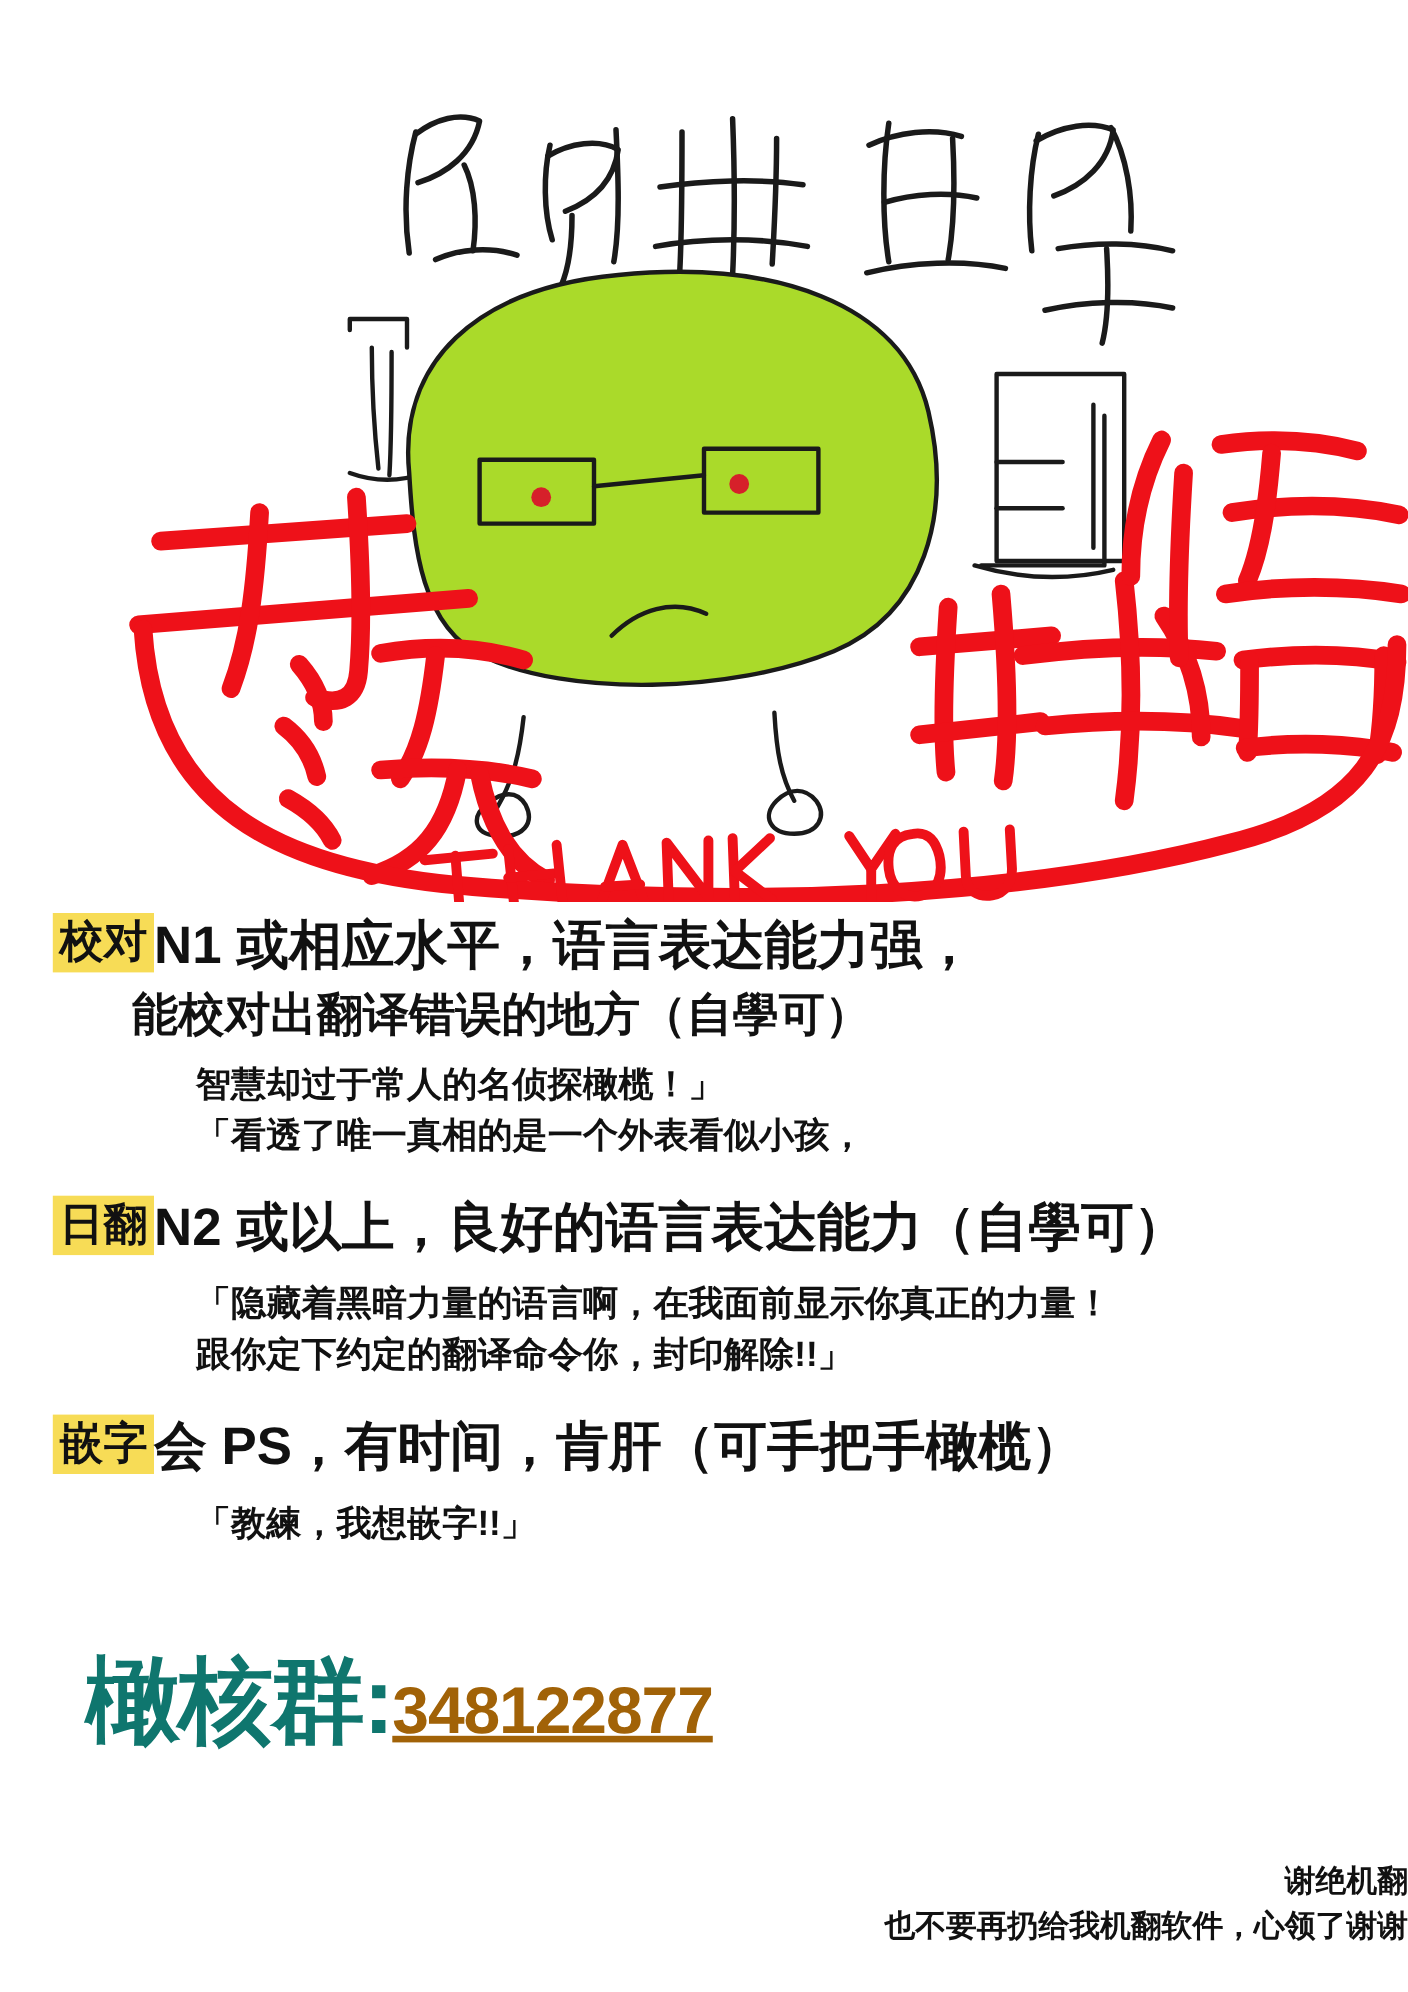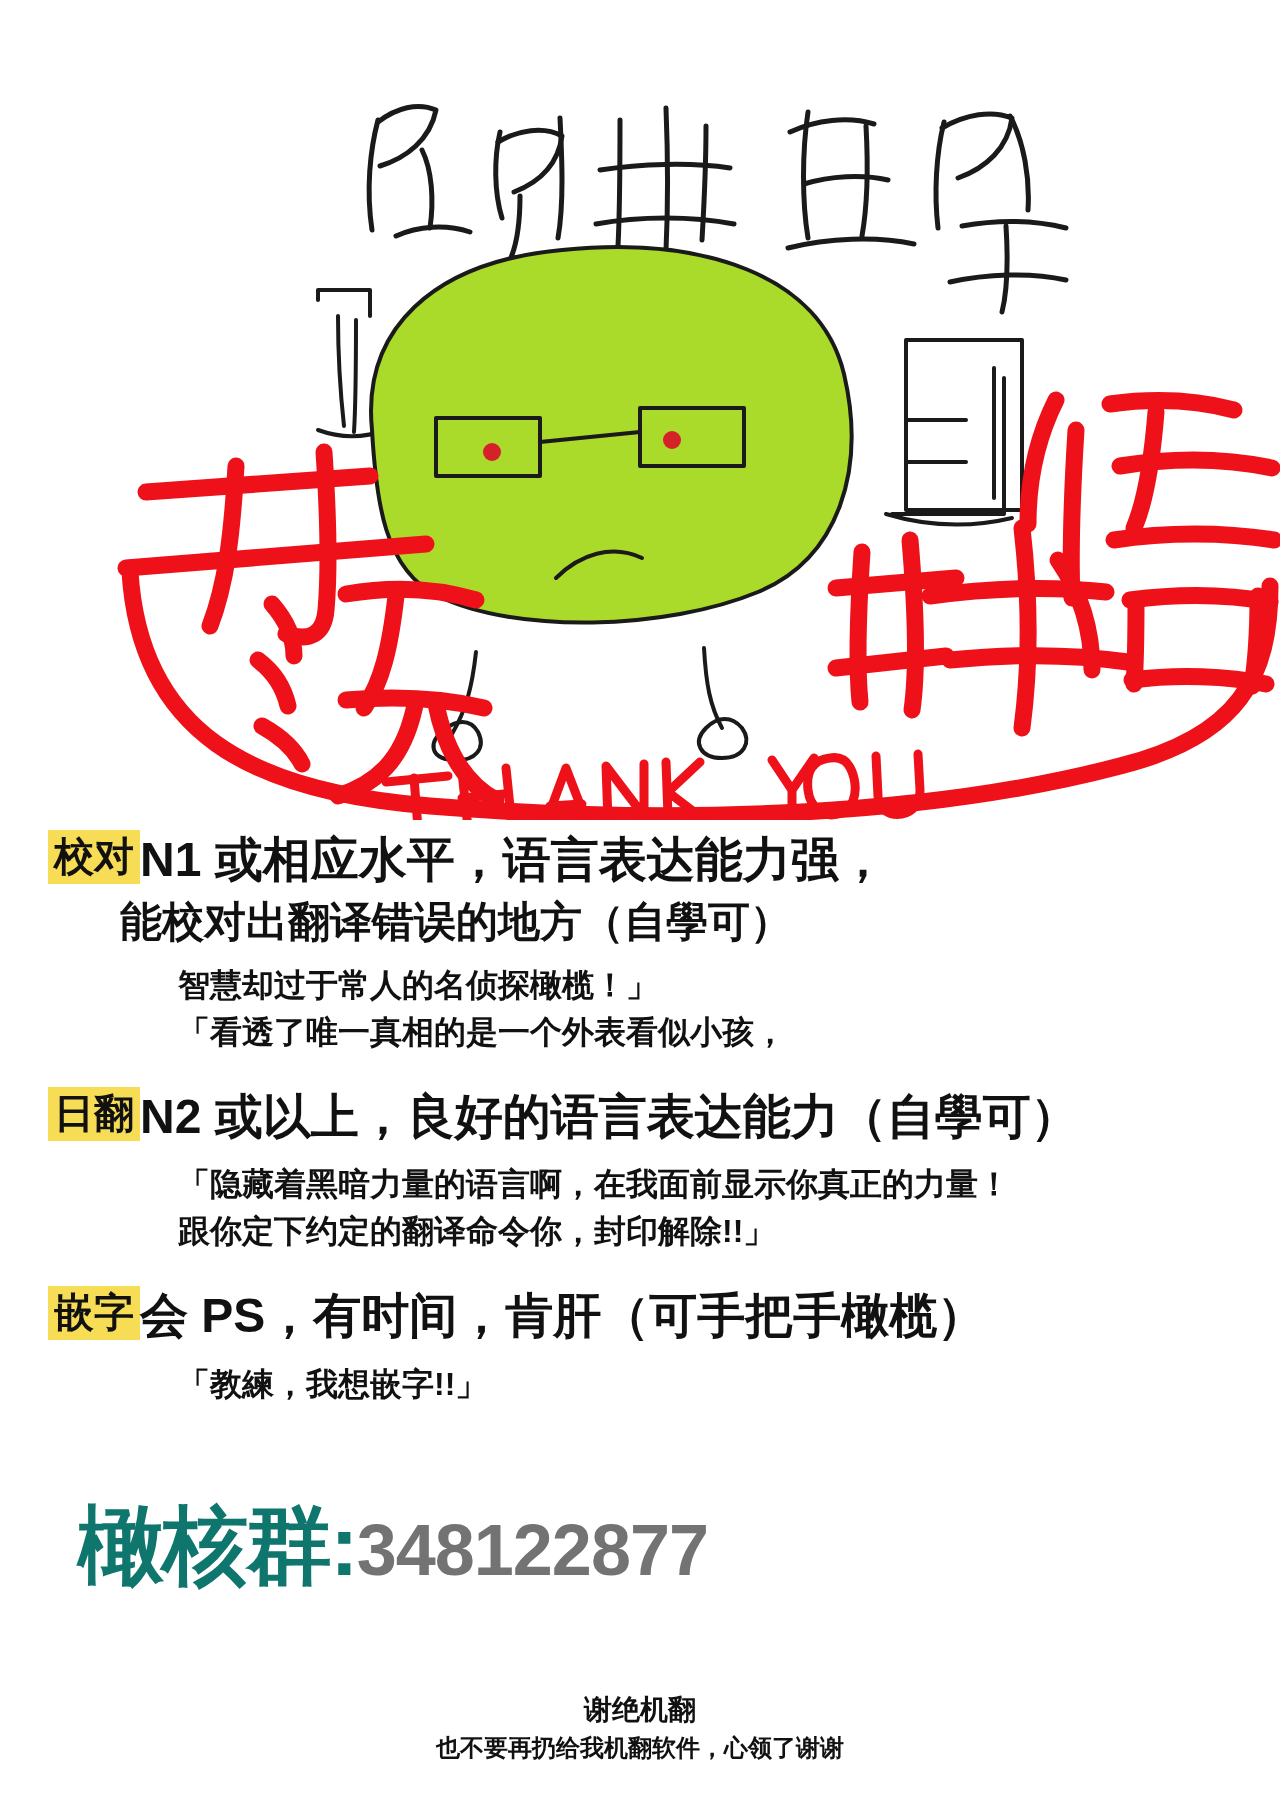--- a/index.html
+++ b/index.html
@@ -85,42 +85,43 @@
     width: 1150px;
     white-space: nowrap;
   }
   .group-label {
     font-size: 86px;
     font-weight: bold;
     letter-spacing: -2px;
     color: #0f766e;
   }
   .group-number {
-    font-size: 72px;
-    font-weight: bold;
-    color: #737373;
+    font-size: 60px;
+    font-weight: bold;
+    color: #a16207;
     letter-spacing: -1px;
+    text-decoration: underline;
   }
 
   
   #footer {
     position: absolute;
     left: 0;
     top: 1690px;
     width: 1280px;
-    text-align: center;
+    text-align: right;
   }
   .foot-1 {
     font-size: 28px;
     font-weight: bold;
     color: #111111;
     line-height: 1.45;
   }
   .foot-2 {
-    font-size: 24px;
+    font-size: 28px;
     font-weight: bold;
     color: #111111;
     line-height: 1.45;
   }
 
   
   .ink { fill: none; stroke: #1a1a1a; stroke-width: 5; stroke-linecap: round; stroke-linejoin: round; }
   .ink-thin { fill: none; stroke: #1a1a1a; stroke-width: 4; stroke-linecap: round; stroke-linejoin: round; }
   .red { fill: none; stroke: #ee1119; stroke-width: 17; stroke-linecap: round; stroke-linejoin: round; }
   .red-thin { fill: none; stroke: #ee1119; stroke-width: 9; stroke-linecap: round; stroke-linejoin: round; }

